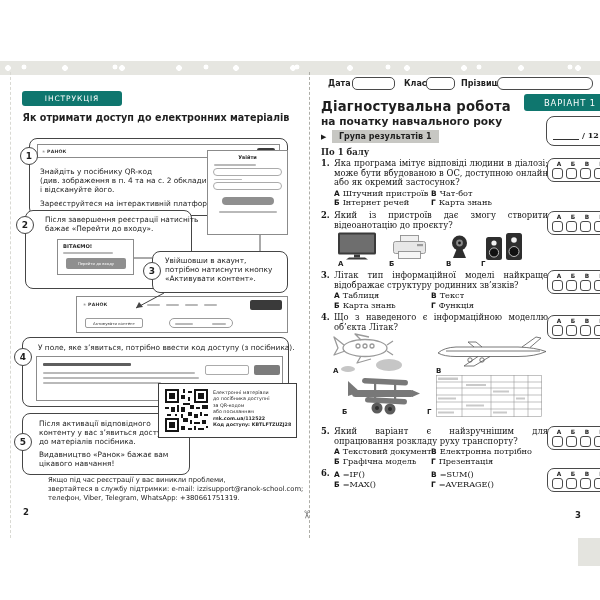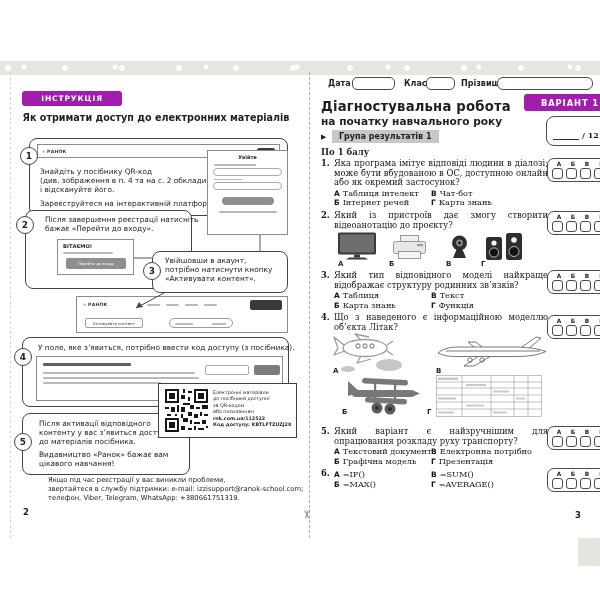--- a/index.html
+++ b/index.html
@@ -11,21 +11,21 @@
     background-image:radial-gradient(circle at 8px 7px,#fff 2.6px,transparent 3.1px),radial-gradient(circle at 24px 6px,#fff 2.2px,transparent 2.7px);
     background-size:57px 14px,91px 14px}
   .corner{position:absolute;background:#e4e4df}
   .page{position:absolute;top:75px;height:463px;background:#fff}
   .page-left{left:14px;width:284px}
   .page-right{left:319px;width:282px}
   .cutline{position:absolute;left:309px;top:72px;height:466px;border-left:1px dashed #aeaea8}
   .cutline-l{position:absolute;left:10px;top:72px;height:466px;border-left:1px dashed #d9d9d3}
   .scissors{position:absolute;left:302px;top:508px;font-size:11px;color:#6c6c6c;transform:rotate(90deg)}
   .t{position:absolute;white-space:nowrap}
-  .badge{position:absolute;background:#a21caf;color:#fff;font-weight:bold;display:flex;align-items:center;justify-content:center;border-radius:3px;letter-spacing:.9px}
+  .badge{position:absolute;background:#0f766e;color:#fff;font-weight:normal;display:flex;align-items:center;justify-content:center;border-radius:3px;letter-spacing:.9px}
   .stepbox{position:absolute;border:1.4px solid #454545;border-radius:8px;background:#fff}
   .stepnum{position:absolute;width:18px;height:18px;border:1.4px solid #454545;border-radius:50%;background:#fff;display:flex;align-items:center;justify-content:center;font-weight:bold;font-size:9px;z-index:4}
   .ltxt{position:absolute;white-space:nowrap;font-size:7.4px;line-height:9px;color:#242424}
   .mini{position:absolute;border:1px solid #8b8b8b;background:#fff}
   .tl{background:#b9b9b9;height:2px;border-radius:1px}
   .logo{display:flex;align-items:center;gap:1.5px;font-size:4.6px;font-weight:bold;letter-spacing:.2px;color:#333}
   .logo .sun{font-size:4px;color:#777}
   .mbtn-dark{background:#3a3a3a;border-radius:2px}
   .mbtn-gray{background:#8f8f8f;border-radius:2px;color:#fff;display:flex;align-items:center;justify-content:center;font-size:3.8px}
   .mpill{border:1px solid #9c9c9c;border-radius:5px;background:#fff}
@@ -239,21 +239,21 @@
     </div>
 
     <div class="tri" style="left:2px;top:58px">▶</div>
     <div class="grp" style="left:13px;top:55px">Група результатів 1</div>
     <div class="pts" style="left:2px;top:72px">По 1 балу</div>
 
     <div class="q" style="top:84px">
       <span class="qnum">1.</span>
       <div class="qtext">Яка програма імітує відповіді людини в діалозі; може бути вбудованою в ОС, доступною онлайн або як окремий застосунок?</div>
       <div class="opts">
-        <div class="opt"><b>А</b><span>Таблиця інтелект</span></div>
+        <div class="opt"><b>А</b><span>Штучний пристроїв</span></div>
         <div class="opt"><b>В</b><span>Чат-бот</span></div>
         <div class="opt"><b>Б</b><span>Інтернет речей</span></div>
         <div class="opt"><b>Г</b><span>Карта знань</span></div>
       </div>
     </div>
 
     <div class="q" style="top:136px">
       <span class="qnum">2.</span>
       <div class="qtext">Який із пристроїв дає змогу створити відеоанотацію до проєкту?</div>
     </div>
@@ -284,21 +284,21 @@
       <circle cx="29" cy="8" r="2.8" fill="#f2f2f2"></circle>
       <circle cx="29" cy="19.5" r="5" fill="#111" stroke="#bbb" stroke-width="1"></circle>
     </svg>
     <div class="imglabel" style="left:19px;top:185px">А</div>
     <div class="imglabel" style="left:70px;top:185px">Б</div>
     <div class="imglabel" style="left:127px;top:185px">В</div>
     <div class="imglabel" style="left:162px;top:185px">Г</div>
 
     <div class="q" style="top:196px">
       <span class="qnum">3.</span>
-      <div class="qtext">Який тип відповідного моделі найкраще відображає структуру родинних зв’язків?</div>
+      <div class="qtext">Літак тип інформаційної моделі найкраще відображає структуру родинних зв’язків?</div>
       <div class="opts">
         <div class="opt"><b>А</b><span>Таблиця</span></div>
         <div class="opt"><b>В</b><span>Текст</span></div>
         <div class="opt"><b>Б</b><span>Карта знань</span></div>
         <div class="opt"><b>Г</b><span>Функція</span></div>
       </div>
     </div>
 
     <div class="q" style="top:238px">
       <span class="qnum">4.</span>

